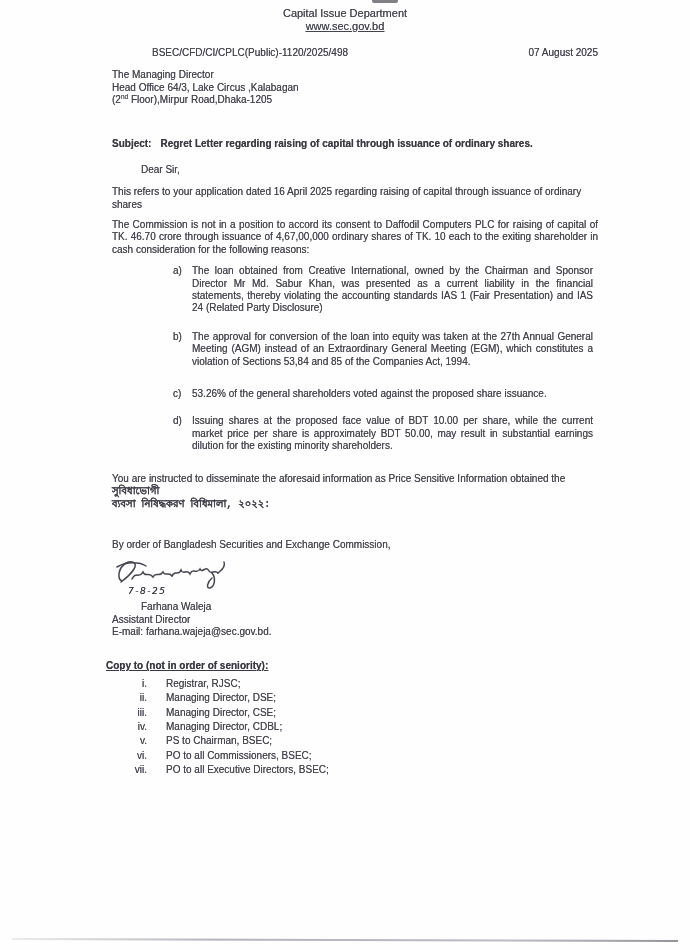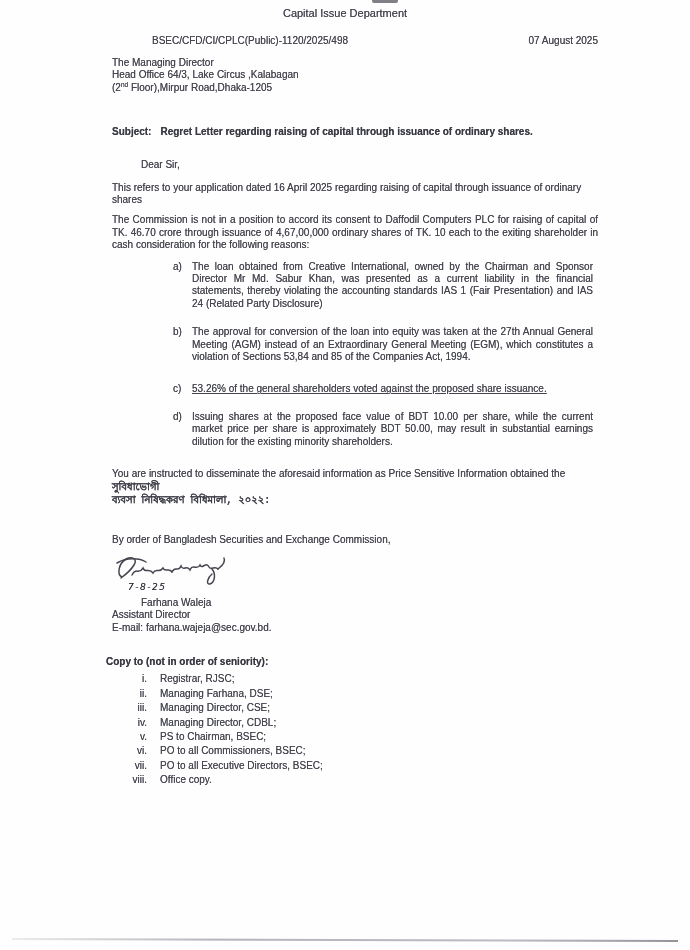--- a/index.html
+++ b/index.html
@@ -13,59 +13,60 @@
   .scan{ text-shadow:0 0 0.55px rgba(70,70,82,.85); }
   .letter-header{ text-align:center; margin-top:7px; font-size:11px; line-height:12.5px; }
   .website{ text-decoration:underline; }
   .content{ position:relative; margin-left:112px; width:486px; font-size:10px; line-height:12.4px; }
   .ref-row{ display:flex; justify-content:space-between; margin-top:15px;margin-left:40px; }
   .recipient{ margin-top:10px; }
   .recipient div{ line-height:12.3px; }
   sup{ font-size:6.5px; vertical-align:super; line-height:0; }
   .subject-line{ margin-top:32px; font-weight:bold; color:#3a3a44; }
   .subject-line .subj-text{ margin-left:9px; }
-  .salutation{ margin-top:21px;padding-left:29px; }
+  .salutation{ margin-top:13px;padding-left:29px; }
   .para1{ margin-top:10px; }
   .para2{ margin-top:8px; text-align:justify; }
   .reasons{ margin-top:9px; }
   .reason{ display:flex; margin-bottom:16px; }
   .reason.gap-lg{ margin-bottom:20px; }
   .reason.gap-md{ margin-bottom:15px; }
   .reason:last-child{ margin-bottom:0; }
   .reason-label{ width:19px; flex:0 0 19px; margin-left:61px; }
   .reason-text{ width:401px; flex:0 0 401px; text-align:justify; }
-  .reason-text.no-justify{ text-align:left;text-decoration:underline; }
+  .reason-text.no-justify{ text-align:left; }
   .para3{ margin-top:20px; }
   .bn{ font-weight:bold; color:#3e3e48;font-family:Liberation Mono, monospace; }
   .closing{ margin-top:27px; }
   .signature-wrap{ margin-top:6px; height:44px; }
   .sig-name{ margin-top:0px;padding-left:29px; }
   .sig-title{ }
   .sig-email{ }
-  .copy-heading{ margin-top:22px; font-weight:bold; color:#383842; margin-left:-6px; }
+  .copy-heading{ margin-top:22px; font-weight:bold; color:#383842; text-decoration:underline; margin-left:-6px; }
   .copy-list{ margin-top:4px; }
   .copy-row{ display:flex; line-height:14.4px; }
   .copy-num{ width:35px; flex:0 0 35px; text-align:right; }
-  .copy-text{ margin-left:13px; }
+  .copy-text{ margin-left:19px; }
   .artifact-top{ position:absolute; left:372px; top:0; width:26px; height:3px;
     background:#565660; opacity:.75; border-radius:0 0 2px 2px; }
   .artifact-bottom{ position:absolute; left:12px; top:939px; width:666px; height:2px;
     background:linear-gradient(90deg, rgba(130,130,140,.15), rgba(120,120,132,.55) 30%, rgba(120,120,132,.5) 75%, rgba(90,90,100,.65));
     transform:rotate(0.18deg); }
   svg text{ font-family:"DejaVu Sans",sans-serif; }
 </style>
 </head>
 <body>
 
 <div class="scan">
 
   <div class="artifact-top"></div>
 
   <div class="letter-header">
     <div>Capital Issue Department</div>
+    <div class="website">www.sec.gov.bd</div>
   </div>
 
   <div class="content">
 
     <div class="ref-row">
       <span>BSEC/CFD/CI/CPLC(Public)-1120/2025/498</span>
       <span>07 August 2025</span>
     </div>
 
     <div class="recipient">
@@ -131,21 +132,21 @@
 
     <div class="copy-heading">Copy to (not in order of seniority):</div>
 
     <div class="copy-list">
       <div class="copy-row">
         <span class="copy-num">i.</span>
         <span class="copy-text">Registrar, RJSC;</span>
       </div>
       <div class="copy-row">
         <span class="copy-num">ii.</span>
-        <span class="copy-text">Managing Farhana, DSE;</span>
+        <span class="copy-text">Managing Director, DSE;</span>
       </div>
       <div class="copy-row">
         <span class="copy-num">iii.</span>
         <span class="copy-text">Managing Director, CSE;</span>
       </div>
       <div class="copy-row">
         <span class="copy-num">iv.</span>
         <span class="copy-text">Managing Director, CDBL;</span>
       </div>
       <div class="copy-row">
@@ -153,22 +154,18 @@
         <span class="copy-text">PS to Chairman, BSEC;</span>
       </div>
       <div class="copy-row">
         <span class="copy-num">vi.</span>
         <span class="copy-text">PO to all Commissioners, BSEC;</span>
       </div>
       <div class="copy-row">
         <span class="copy-num">vii.</span>
         <span class="copy-text">PO to all Executive Directors, BSEC;</span>
       </div>
-      <div class="copy-row">
-        <span class="copy-num">viii.</span>
-        <span class="copy-text">Office copy.</span>
-      </div>
     </div>
 
   </div>
 
   <div class="artifact-bottom"></div>
 </div>
 
 </body></html>

